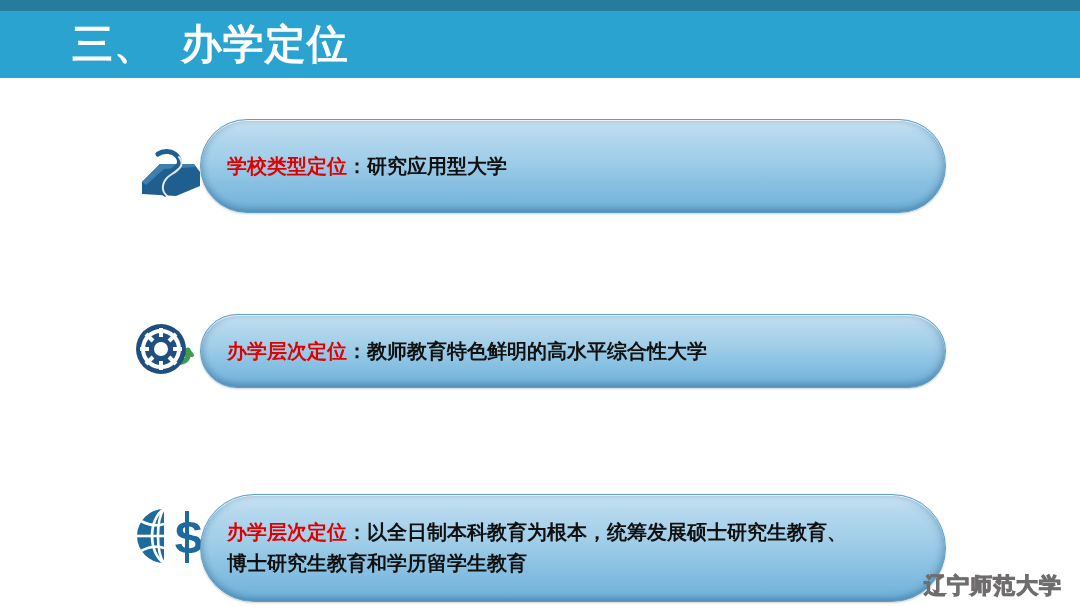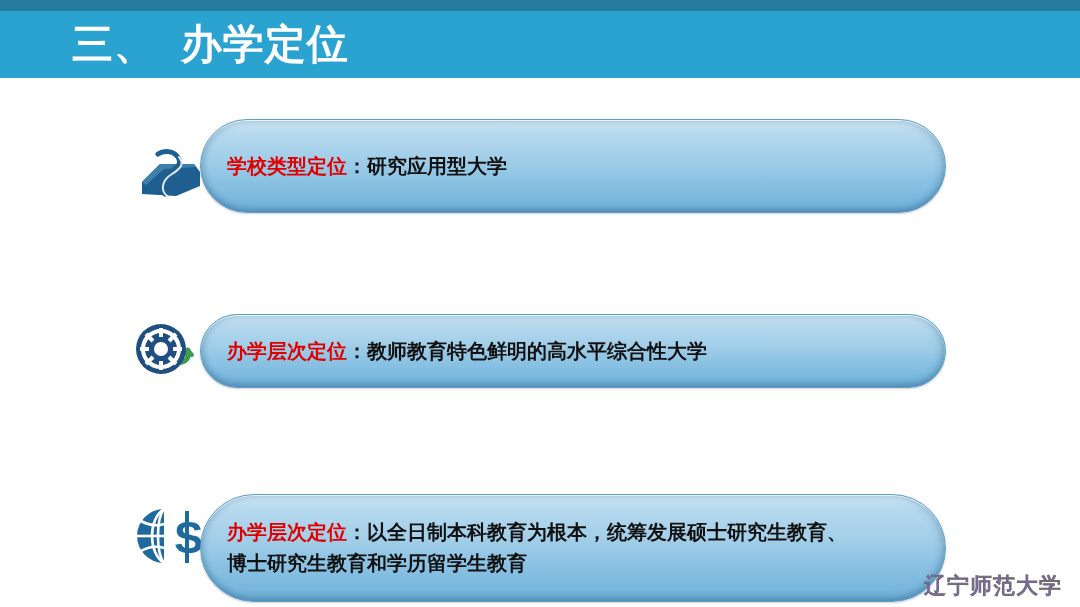--- a/index.html
+++ b/index.html
@@ -107,22 +107,22 @@
     color: #111111;
     font-weight: bold;
   }
 
   
   .watermark {
     position: absolute;
     right: 18px;
     bottom: 6px;
     font-size: 22px;
-    font-weight: normal;
-    color: #8b5cf6;
+    font-weight: bold;
+    color: #ef4444;
     letter-spacing: 1px;
     -webkit-text-stroke: 1px #6d6d6d;
     text-shadow: 0 0 1px rgba(120,120,120,0.6);
   }
 </style>
 </head>
 <body>
 
 <div class="header-strip"></div>
 <div class="header-bar"></div>

